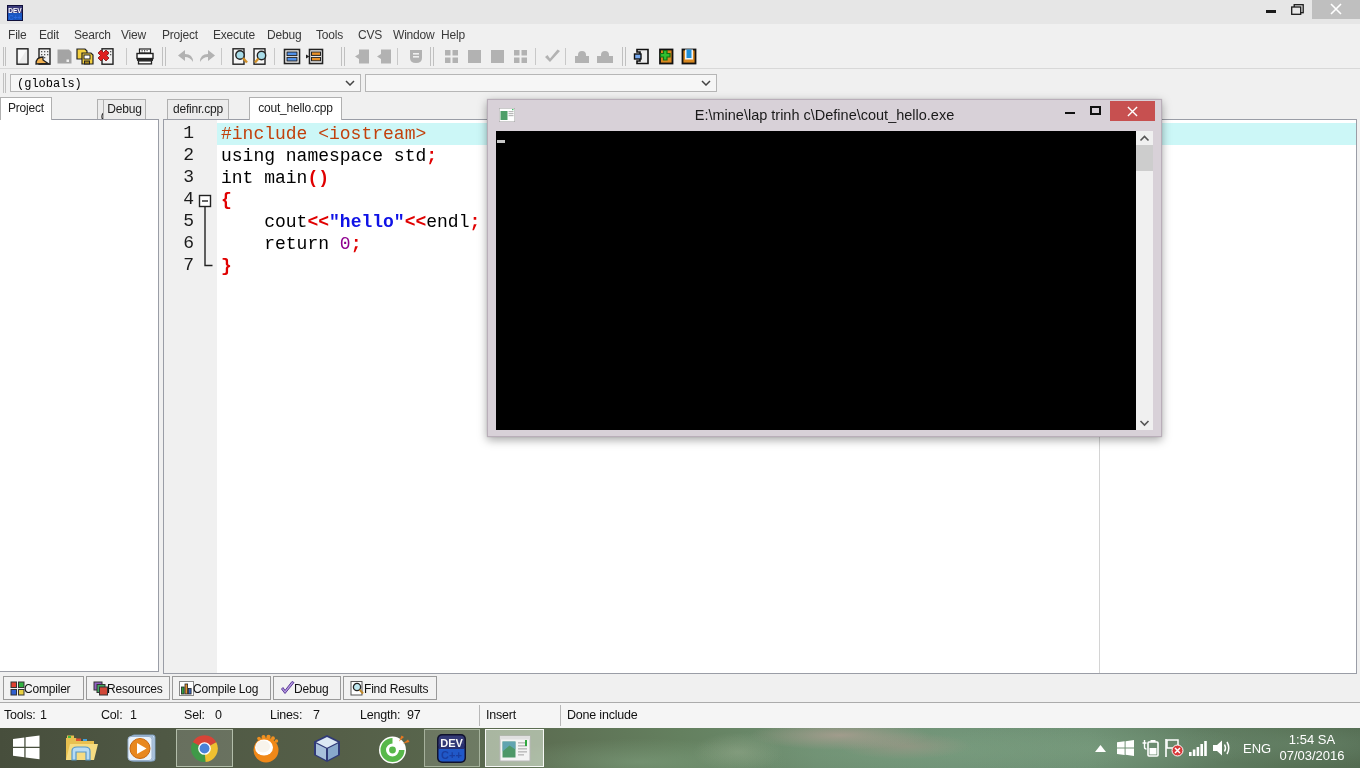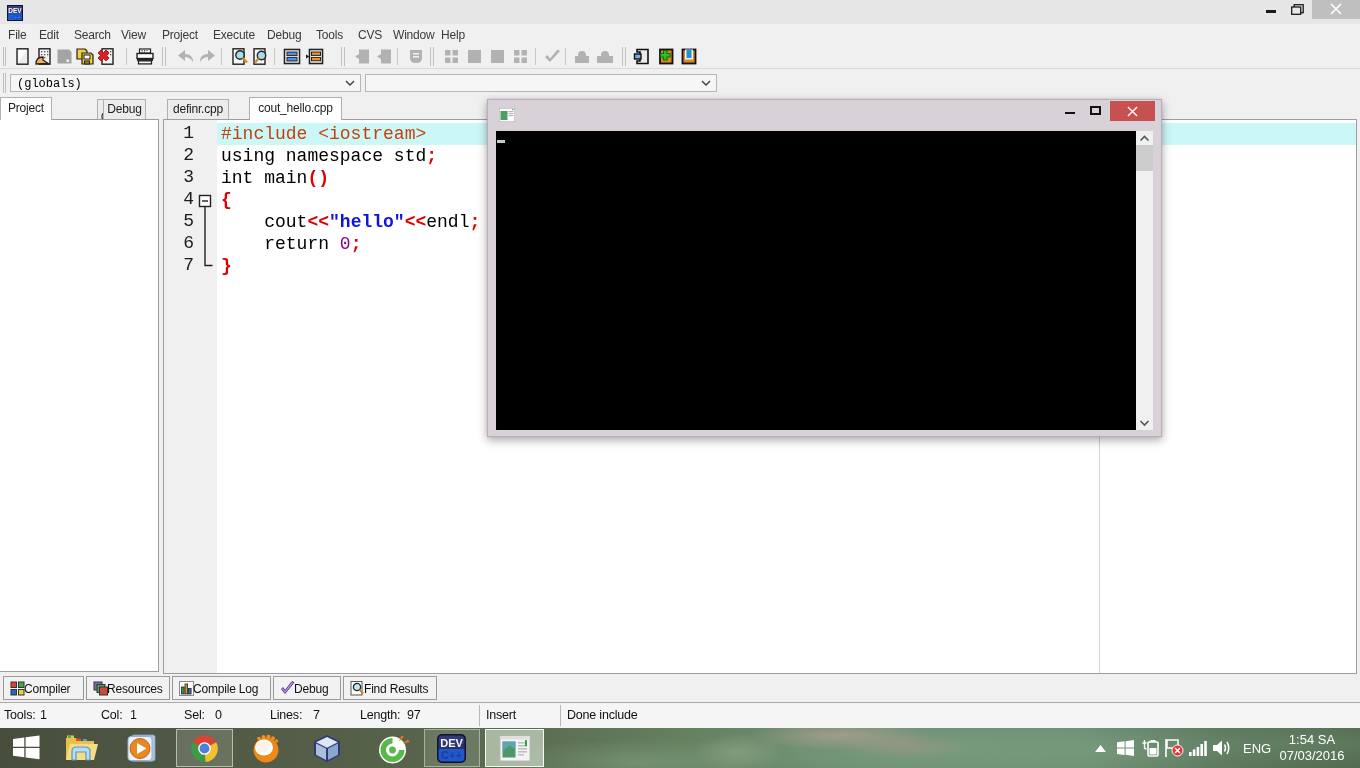--- a/index.html
+++ b/index.html
@@ -352,20 +352,21 @@
   <div id="conwin" class="abs">
     <div id="contitle">
       <svg id="conicon" viewBox="0 0 16 14">
         <rect x="0" y="0" width="16" height="14" fill="#fff" stroke="#9a9a9a" stroke-width="1"></rect>
         <rect x="1.5" y="3" width="7" height="9" fill="#4e9e68"></rect>
         <rect x="9.5" y="3" width="5" height="1.2" fill="#b8b8b8"></rect>
         <rect x="9.5" y="5" width="5" height="1.2" fill="#b8b8b8"></rect>
         <rect x="9.5" y="7" width="5" height="1.2" fill="#b8b8b8"></rect>
         <rect x="13" y="1" width="1.5" height="1.2" fill="#3ec46a"></rect>
       </svg>
+      <div class="t">E:\mine\lap trinh c\Define\cout_hello.exe</div>
       <div id="cmin"></div>
       <div id="cmax"></div>
       <div id="cclose">
         <svg width="11" height="11" viewBox="0 0 12 12">
           <path d="M1,1 L11,11 M11,1 L1,11" stroke="#fff" stroke-width="1.5"></path>
         </svg>
       </div>
     </div>
     <div id="conblack">
         <div id="cursor"></div>

